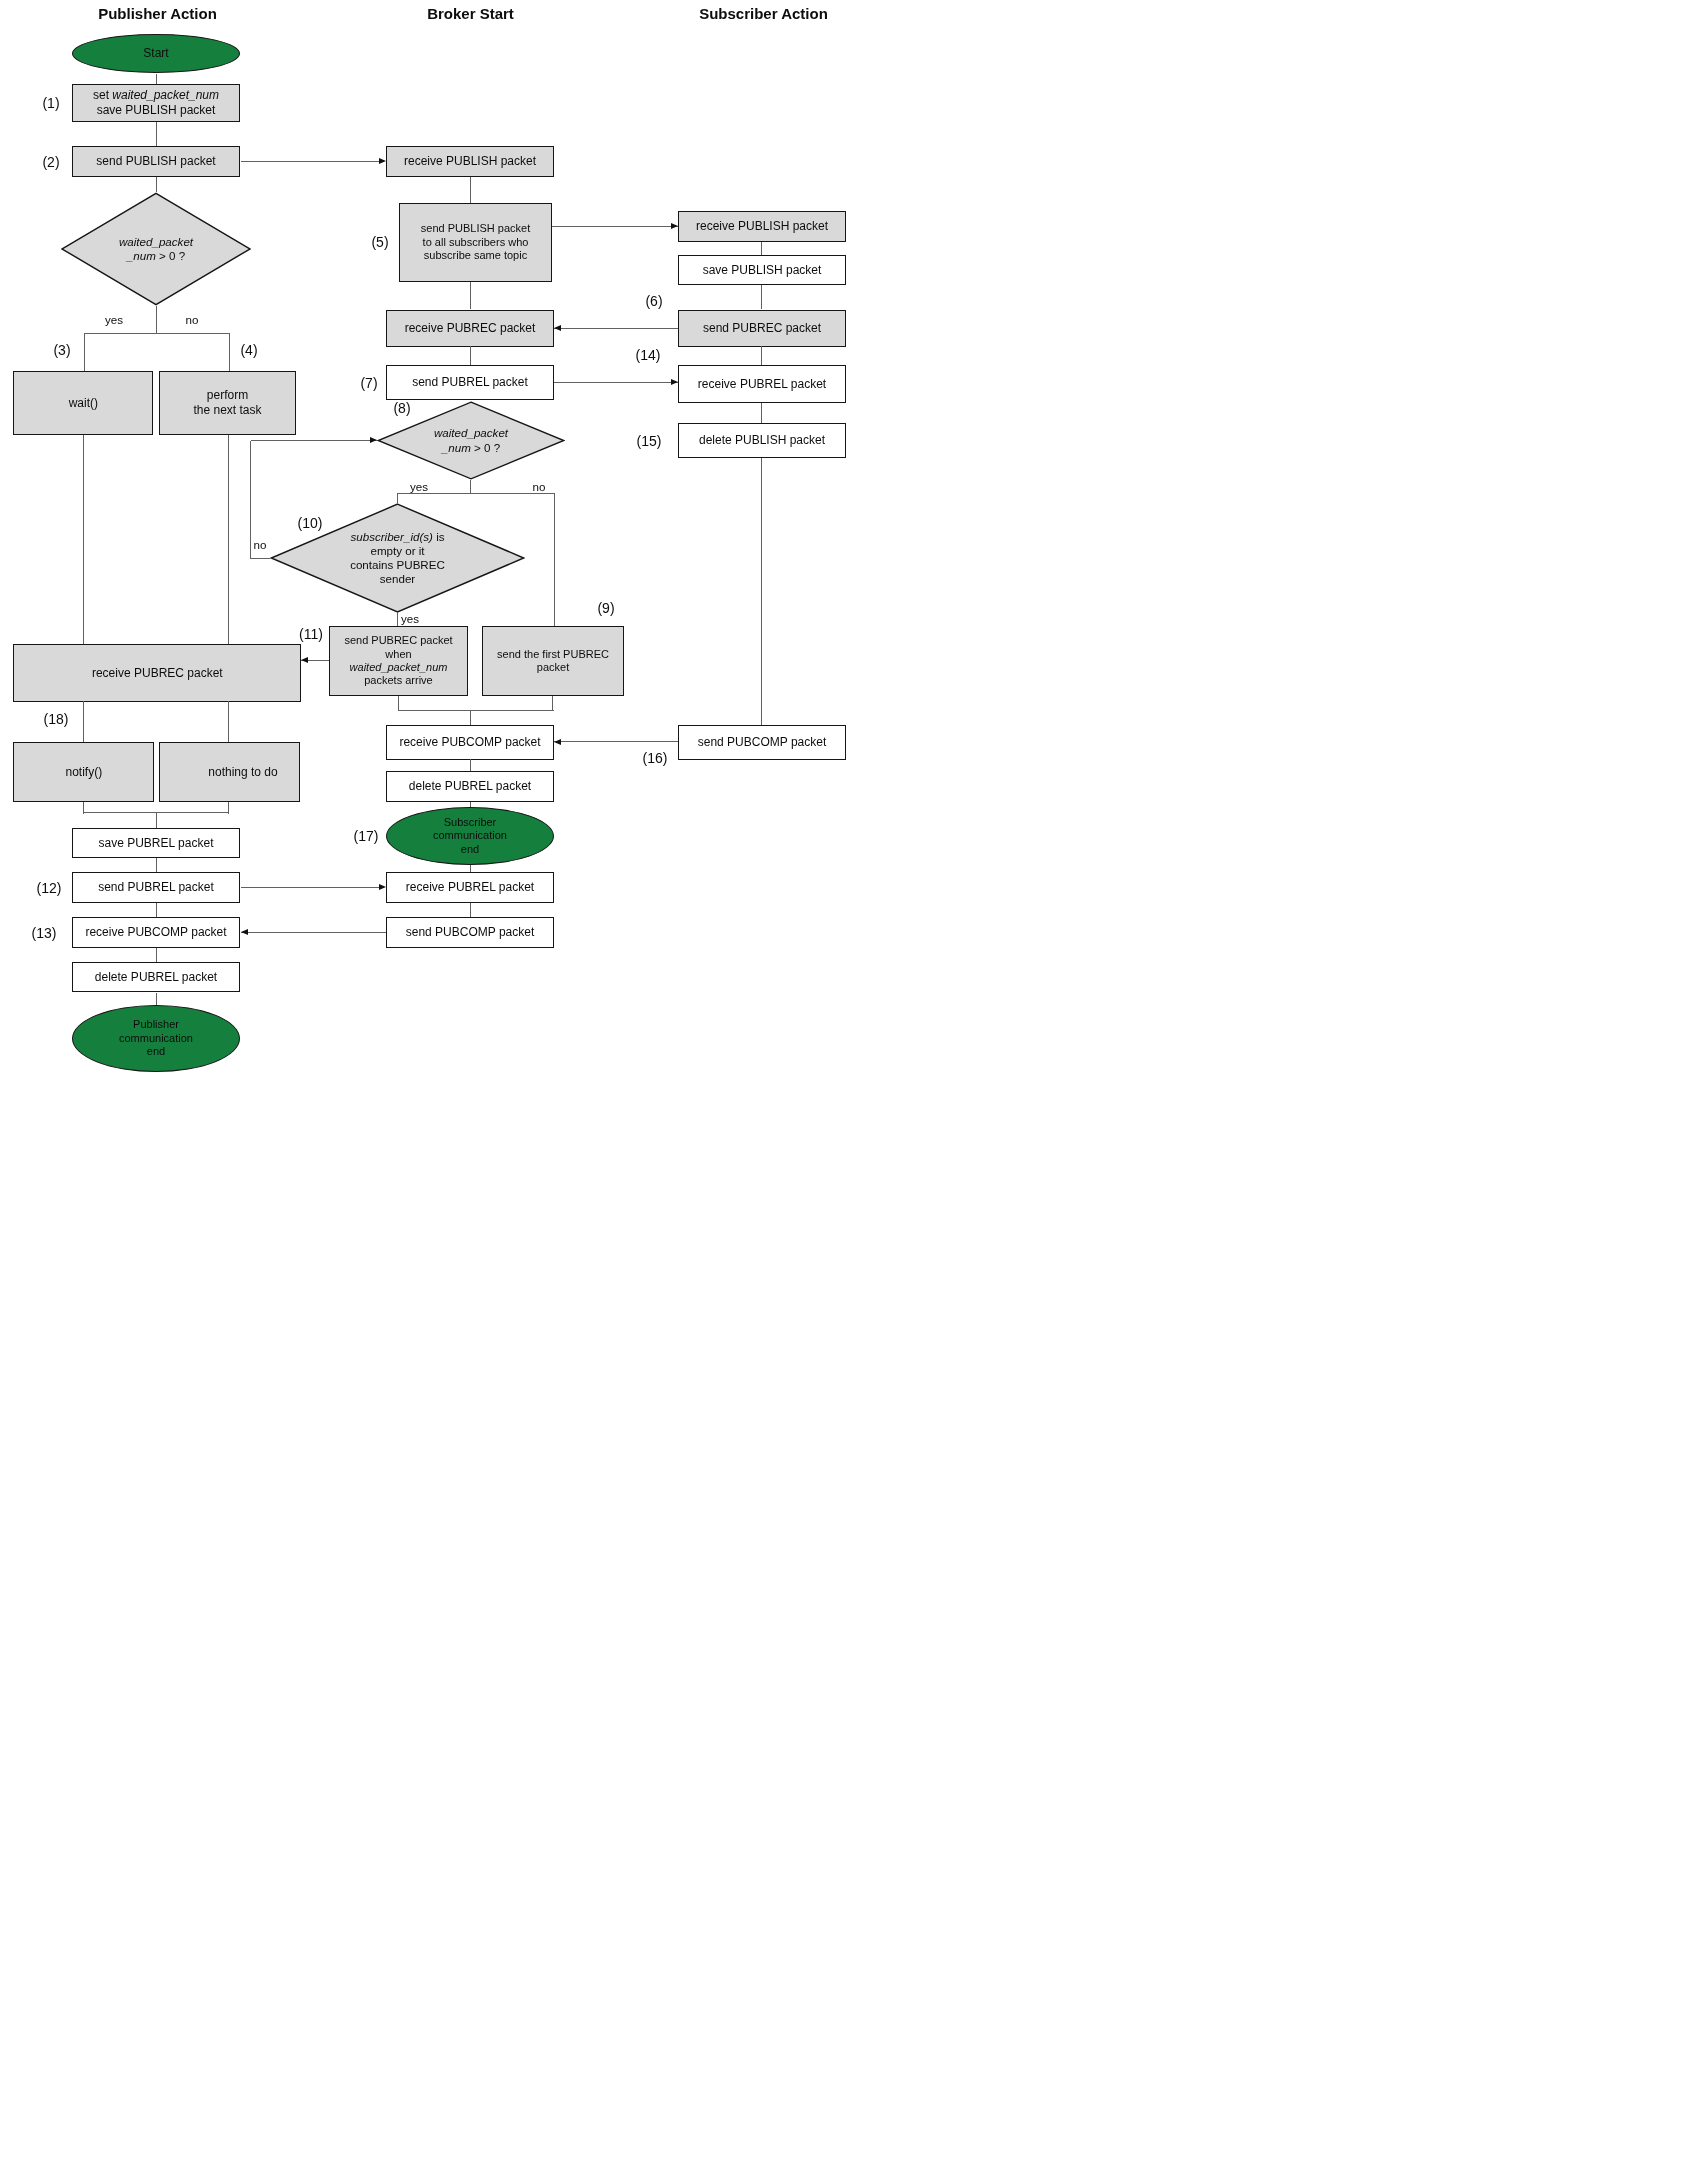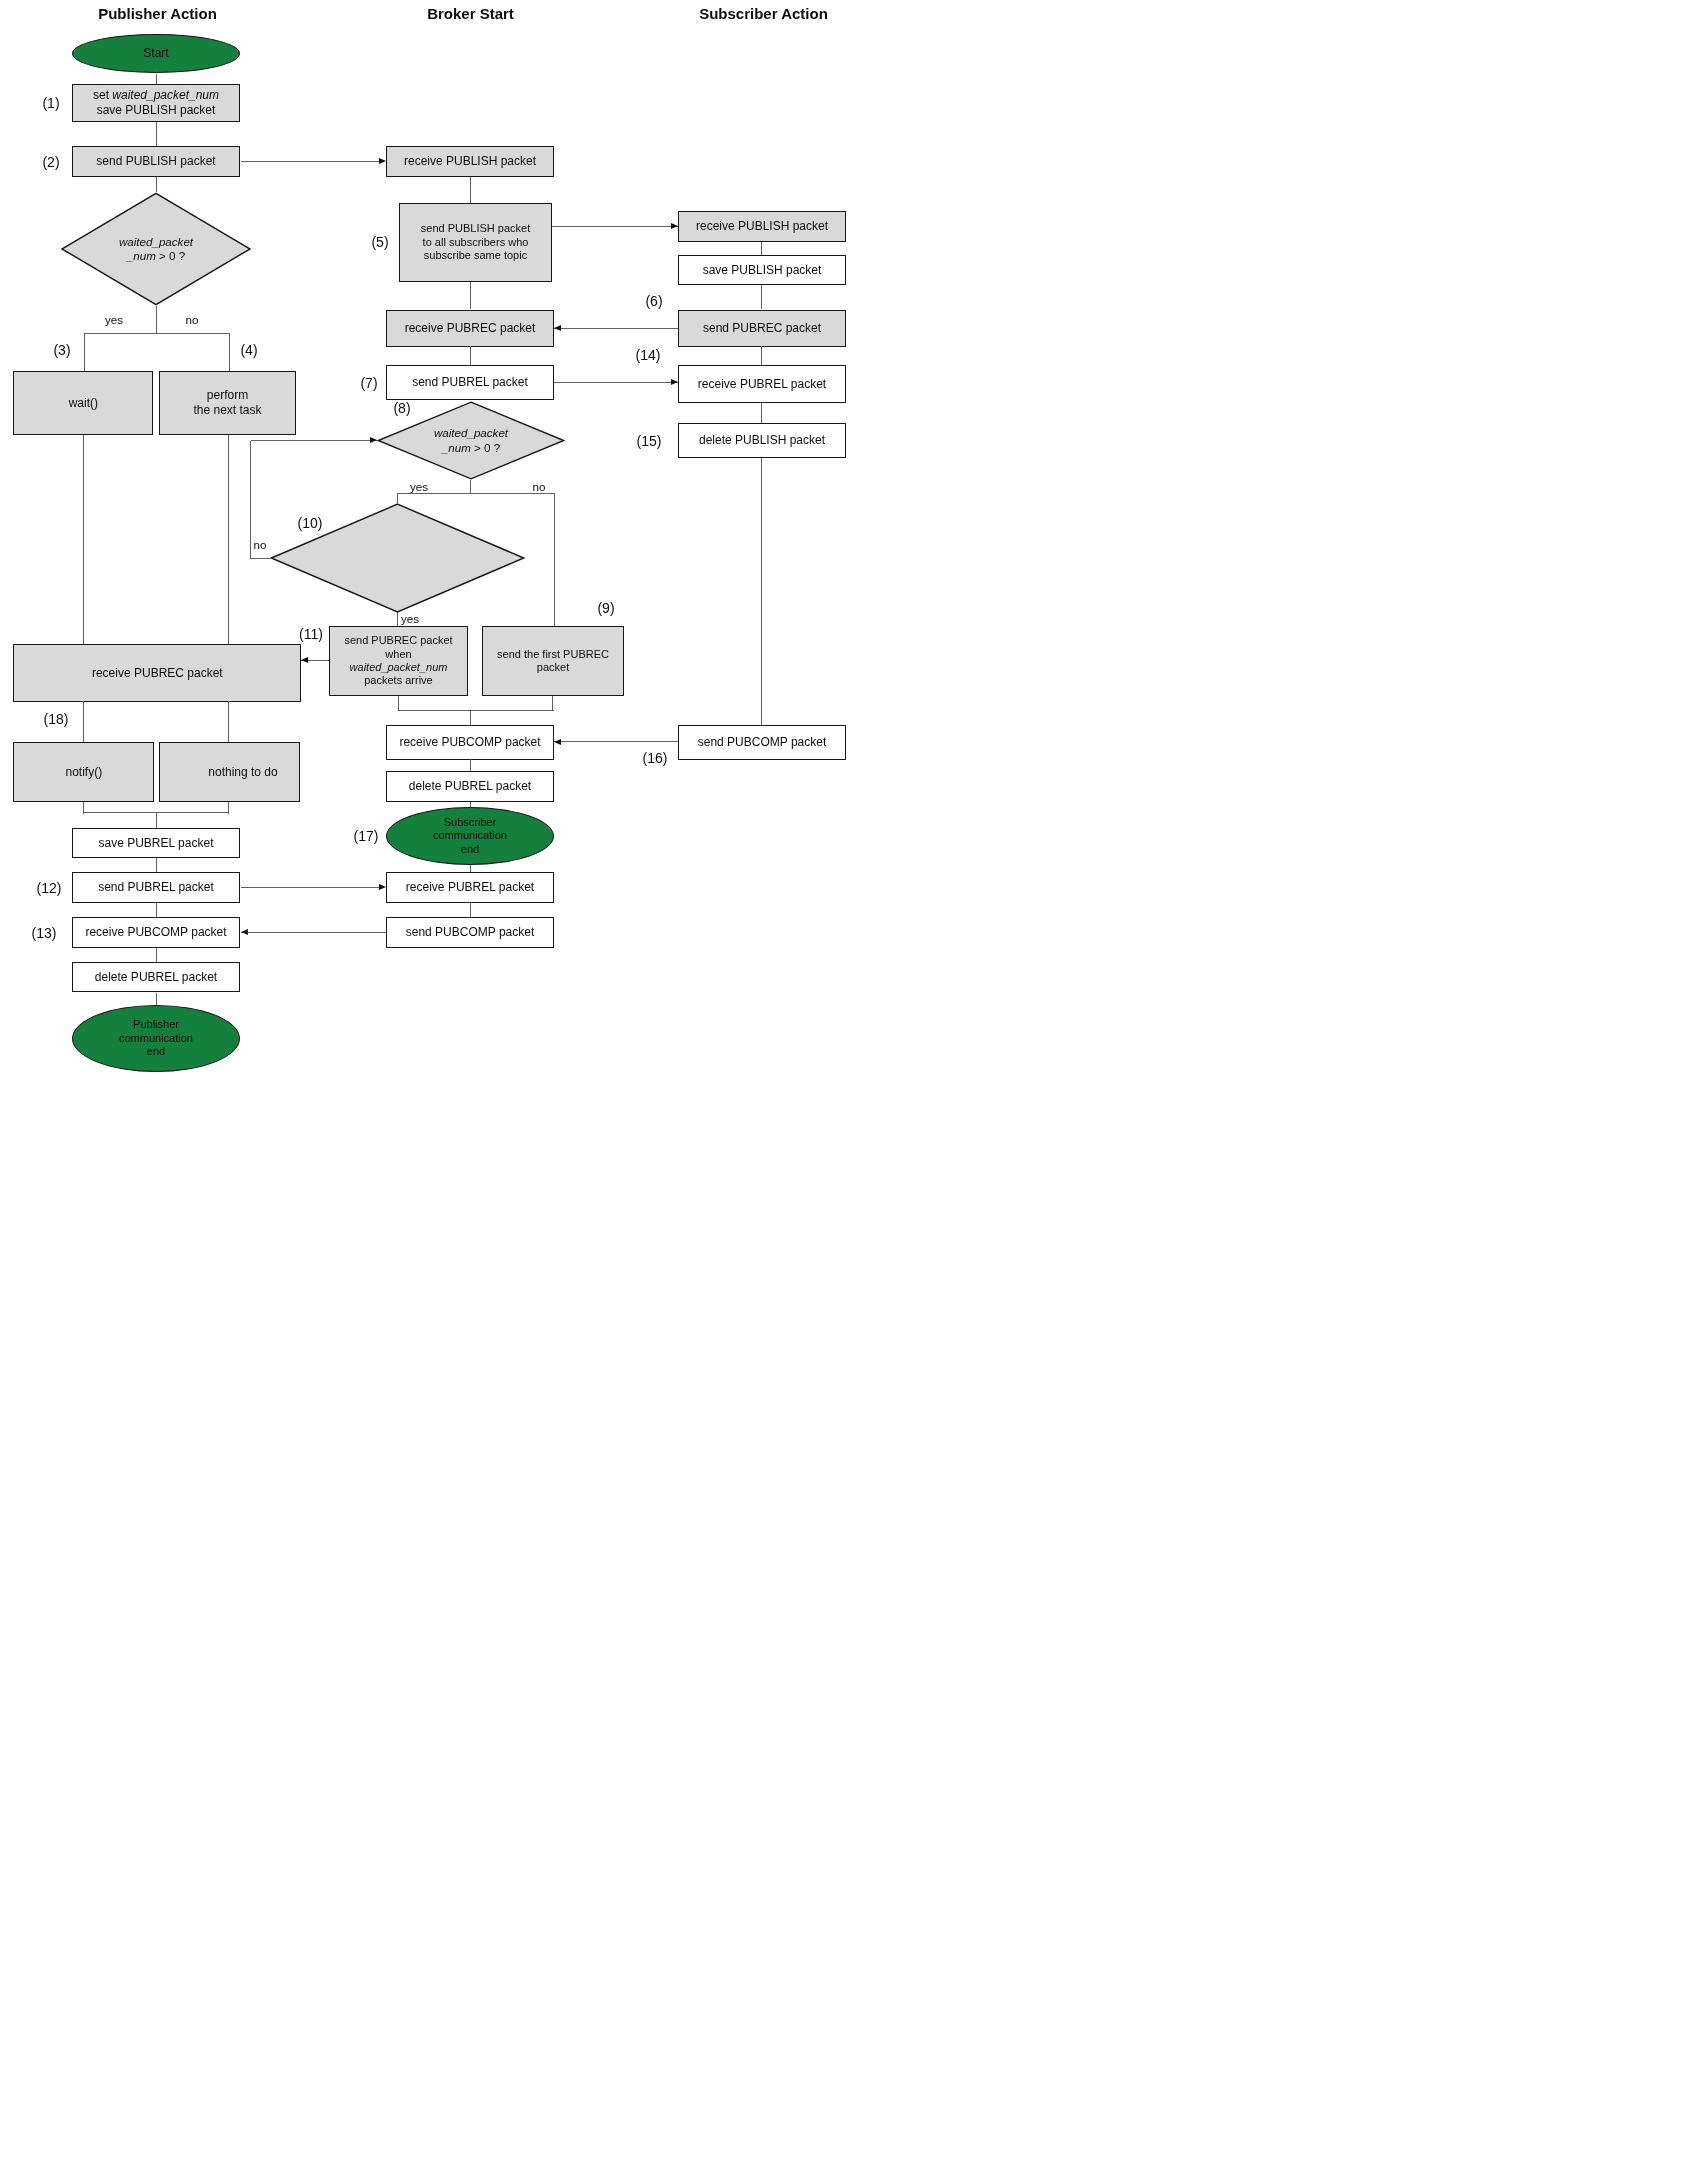--- a/index.html
+++ b/index.html
@@ -192,20 +192,26 @@
   <div class="line v" style="left:554px;top:493px;height:133px;"></div>
 
   <div class="line h" style="left:251px;top:440px;width:126px;"></div>
   <div class="ar r" style="left:370px;top:437px;"></div>
   <div class="line v" style="left:250px;top:441px;height:118px;"></div>
   <div class="line h" style="left:251px;top:558px;width:18.6px;"></div>
 
   <svg class="diamond" style="left:270px;top:503px;" width="255" height="110" viewBox="0 0 440 190">
     <polygon points="220,2 438,95 220,188 2,95" fill="#d9d9d9" stroke="#161616" stroke-width="2.5"></polygon>
   </svg>
+  <div class="dtext small" style="left:270px;top:503px;width:255px;height:110px;">
+    <div><i>subscriber_id(s)</i><span> is</span></div>
+    <div>empty or it</div>
+    <div>contains PUBREC</div>
+    <div>sender</div>
+  </div>
   <div class="step" style="left:310px;top:523px;">(10)</div>
   <div class="yn" style="left:260px;top:544px;">no</div>
   <div class="yn" style="left:410px;top:618px;">yes</div>
 
   <div class="line v" style="left:397px;top:613px;height:12.8px;"></div>
 
   <div class="node gray small" style="left:329px;top:626px;width:139px;height:70px;">
     <div>send PUBREC packet</div>
     <div>when</div>
     <div><i>waited_packet_num</i></div>

